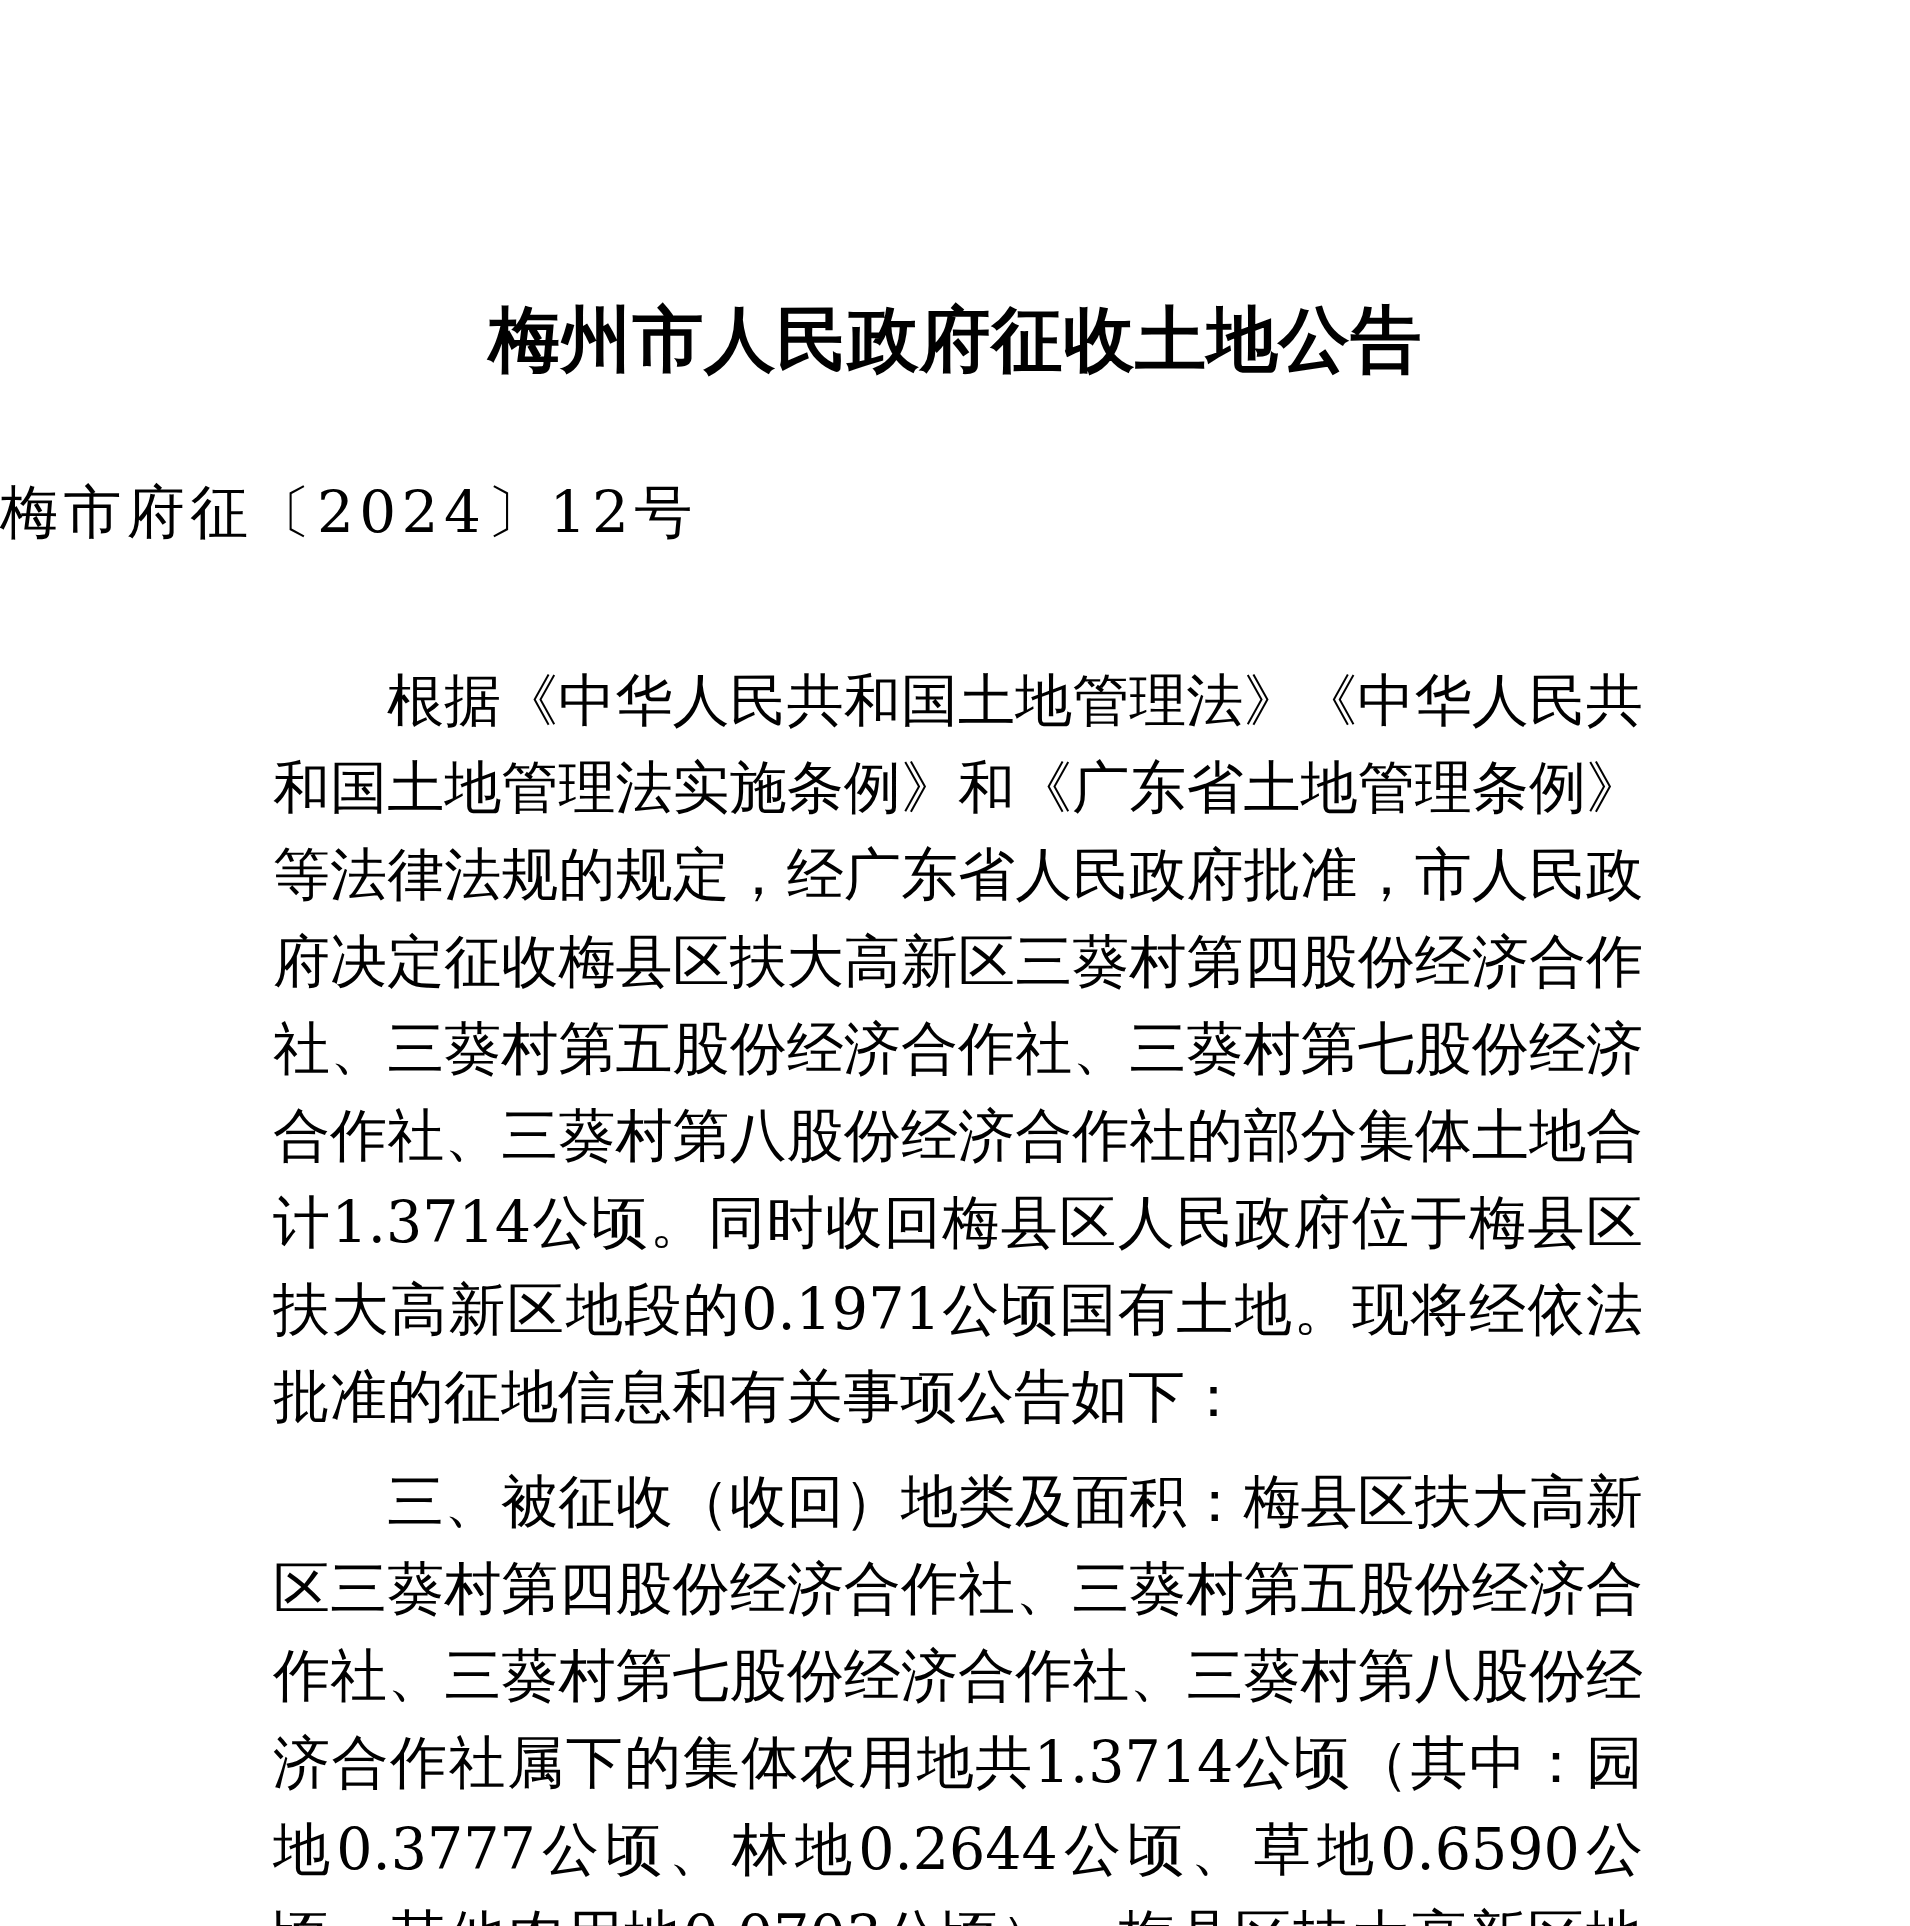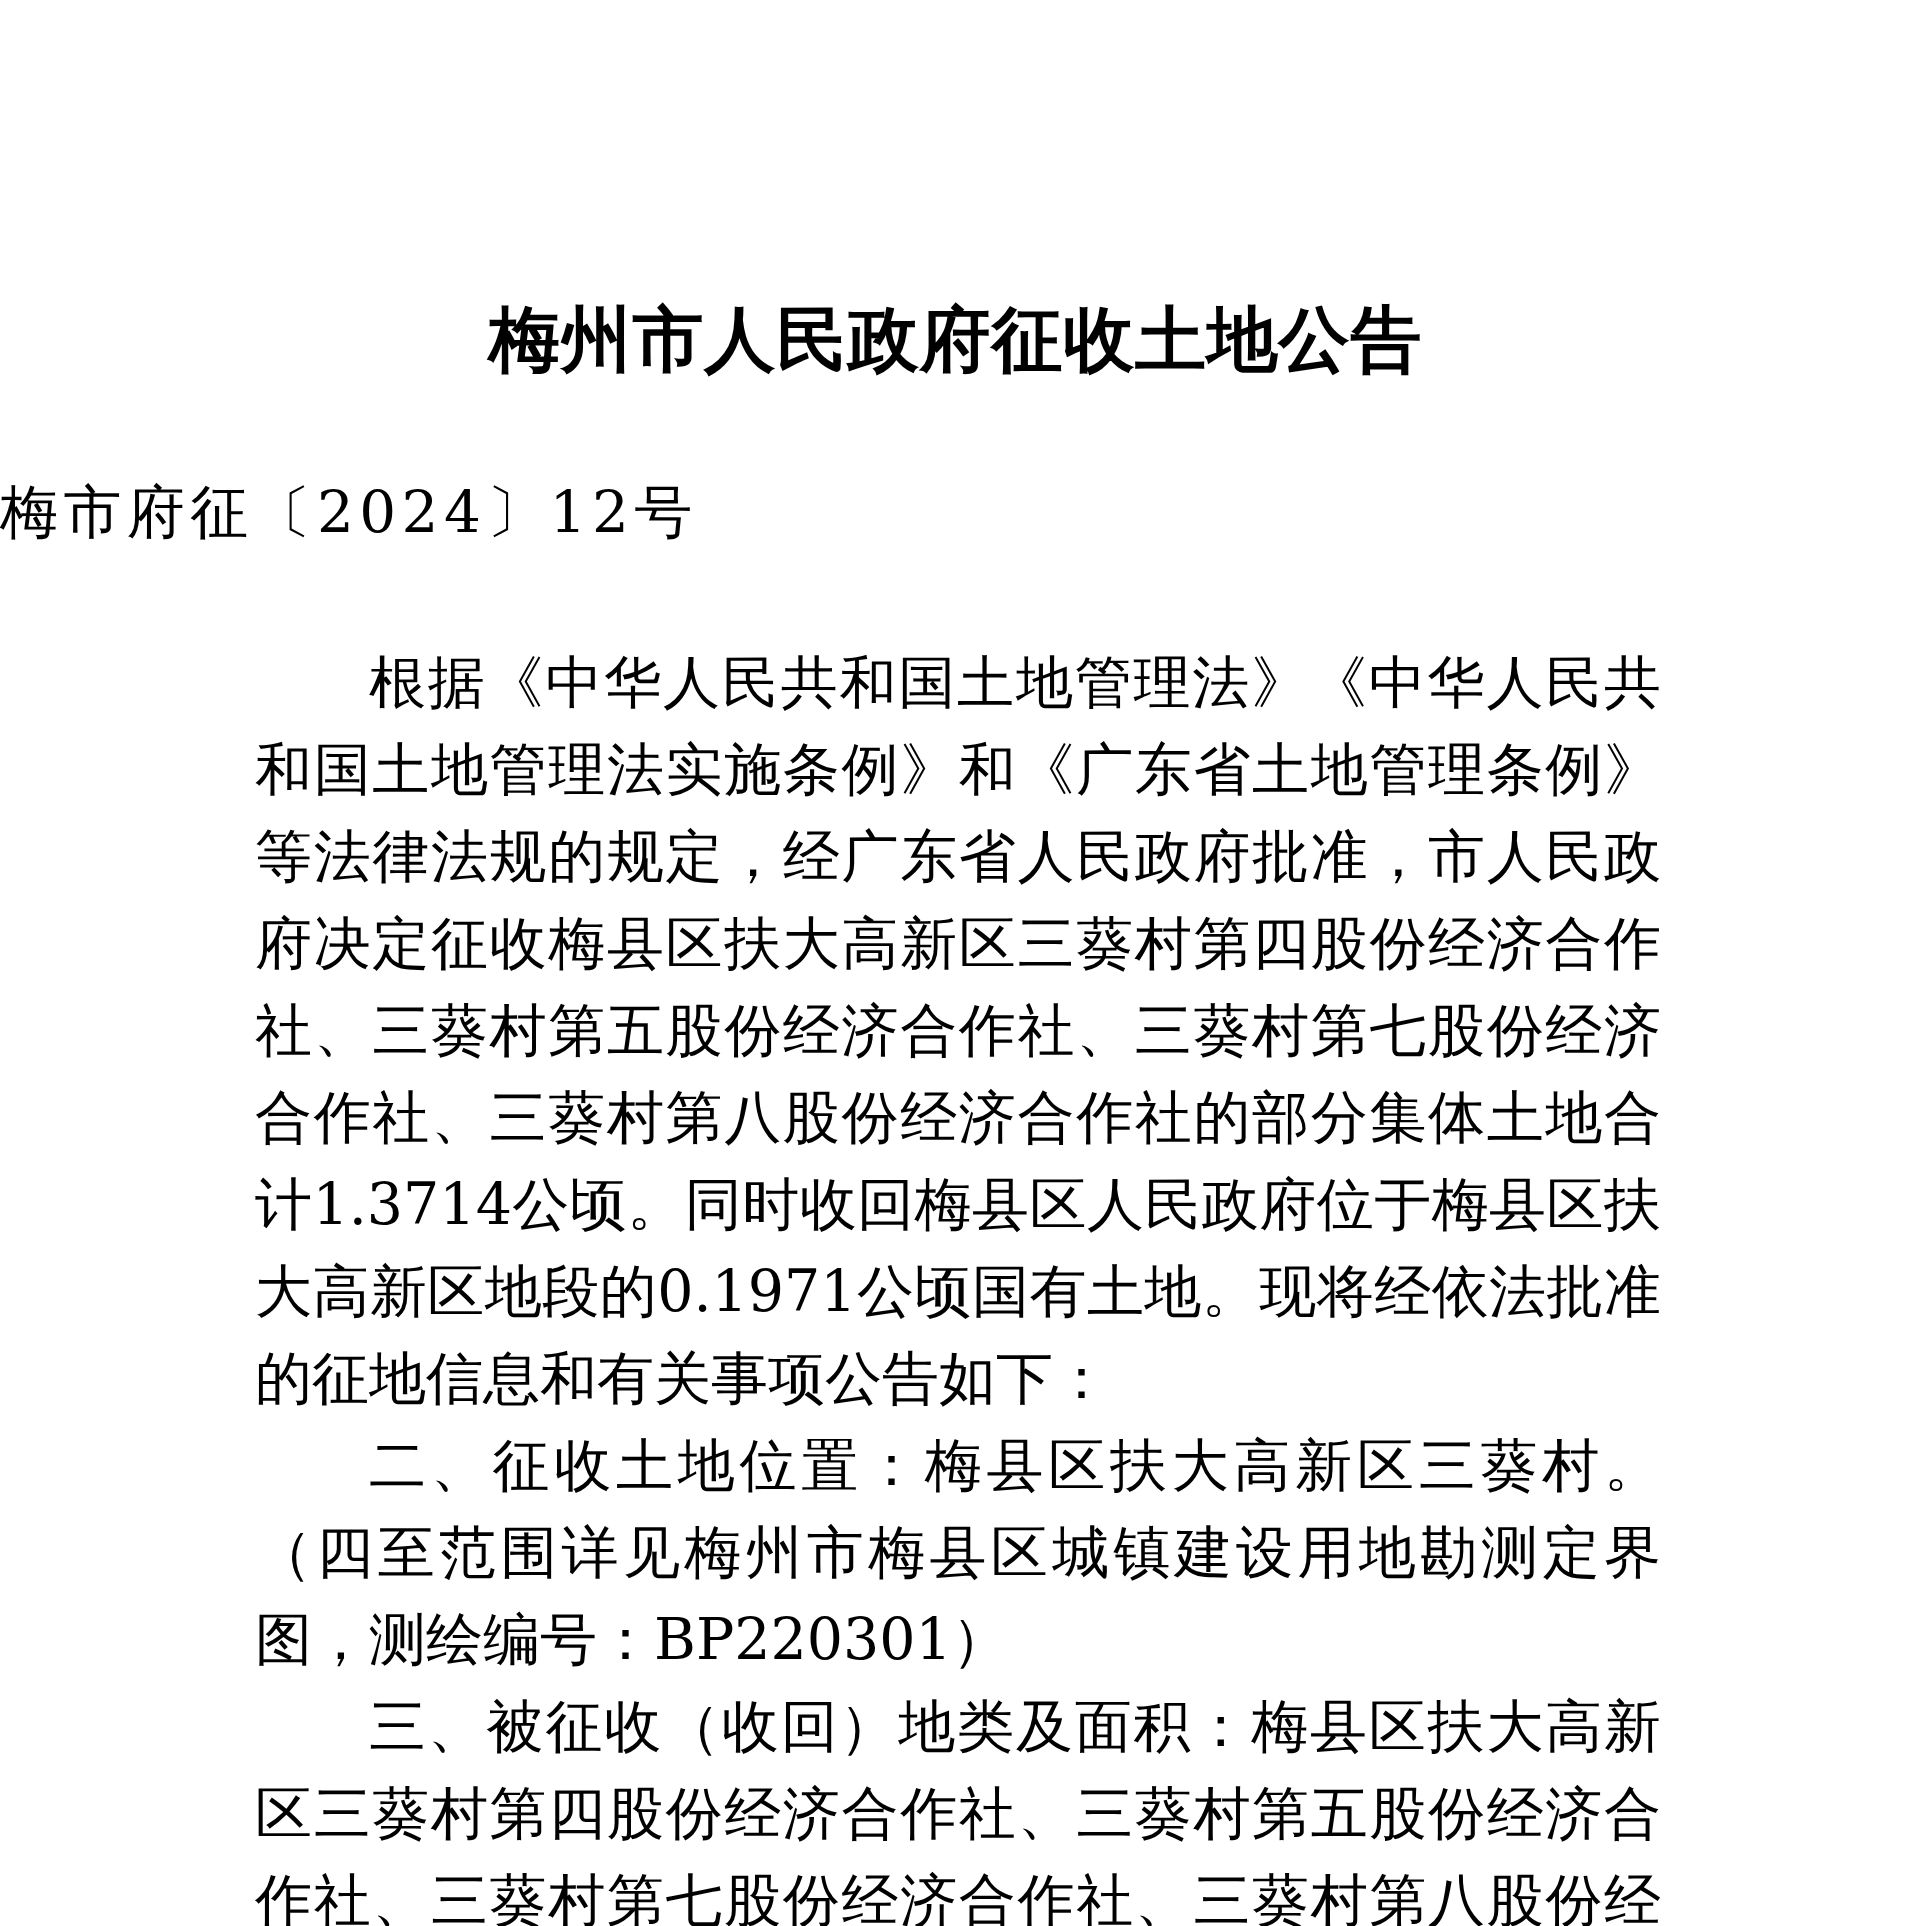--- a/index.html
+++ b/index.html
@@ -15,29 +15,28 @@
     line-height: 92px;
   }
   .docno {
     position: absolute; left: 0; width: 1911px; top: 478px;
     text-align: left; font-size: 58px; line-height: 69px; letter-spacing: 5.4px;
   }
   .body {
     position: absolute; left: 255px; width: 1406px; top: 639px;
     font-size: 57px; line-height: 87px; text-align: justify;
   }
-  .body p { margin: 0; text-indent: 114px; }
+  .body p { margin: 18px; text-indent: 114px; }
 </style>
 </head>
 <body>
 
 <div class="page">
   <div class="title">梅州市人民政府征收土地公告</div>
   <div class="docno">梅市府征〔2024〕12号</div>
 
   <div class="body">
     <p>根据《中华人民共和国土地管理法》《中华人民共和国土地管理法实施条例》和《广东省土地管理条例》等法律法规的规定，经广东省人民政府批准，市人民政府决定征收梅县区扶大高新区三葵村第四股份经济合作社、三葵村第五股份经济合作社、三葵村第七股份经济合作社、三葵村第八股份经济合作社的部分集体土地合计1.3714公顷。同时收回梅县区人民政府位于梅县区扶大高新区地段的0.1971公顷国有土地。现将经依法批准的征地信息和有关事项公告如下：</p>
-    <p>二、征收土地位置：梅县区扶大高新区三葵村。（四至范围详见梅州市梅县区城镇建设用地勘测定界图，测绘编号：BP220301）</p>
     <p>三、被征收（收回）地类及面积：梅县区扶大高新区三葵村第四股份经济合作社、三葵村第五股份经济合作社、三葵村第七股份经济合作社、三葵村第八股份经济合作社属下的集体农用地共1.3714公顷（其中：园地0.3777公顷、林地0.2644公顷、草地0.6590公顷、其他农用地0.0703公顷）。梅县区扶大高新区地段的梅县区人民政府属下国有农用地0.1971公顷（其中：林地0.0965公顷、草地0.0865公顷、其他农用地0.0141公顷），上述土地合计1.5685公顷。</p>
   </div>
 
 </div>
 
 
 </body></html>

